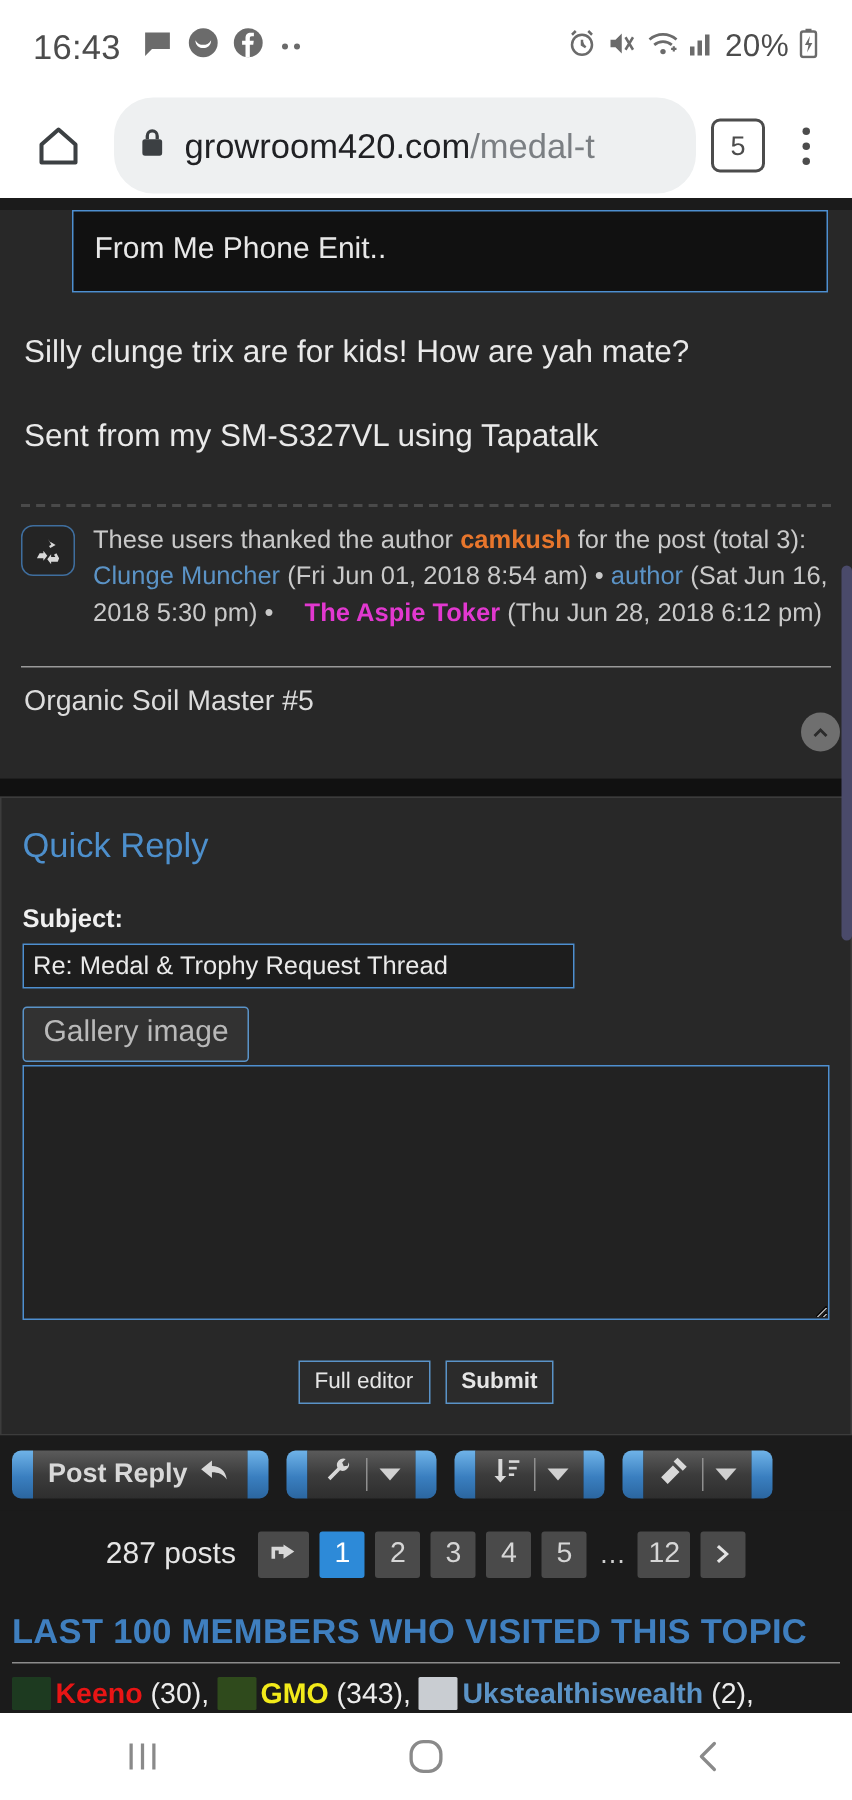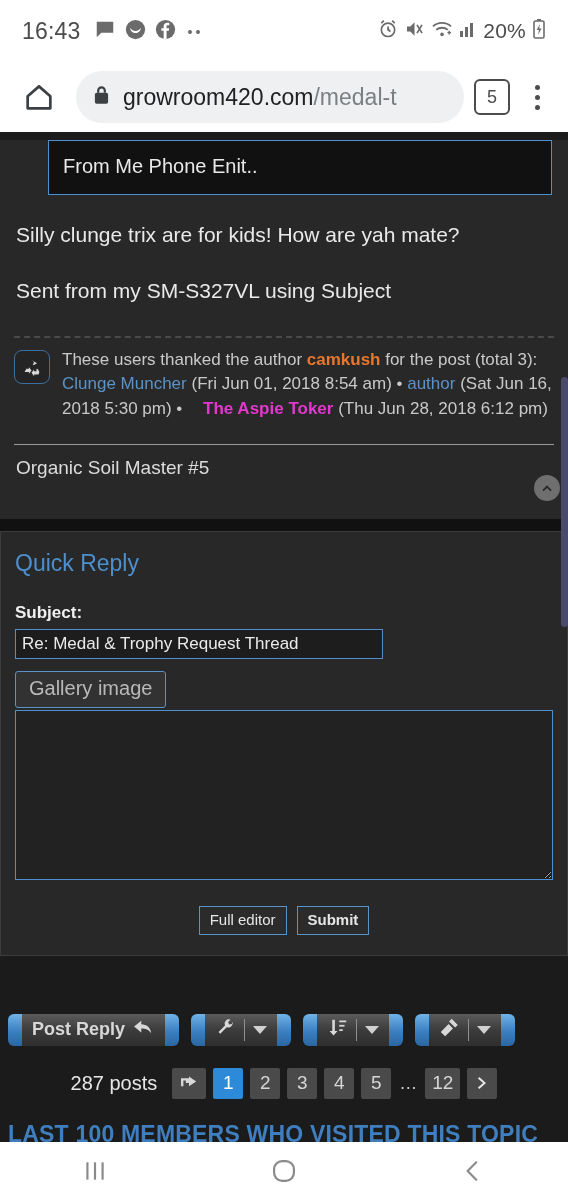--- a/index.html
+++ b/index.html
@@ -24,21 +24,21 @@
   .ic { display:inline-block; fill:#6b6b6b; }
 
   
   .browserbar {
     height: 70px; background: #fff;
     display: flex; align-items: center; gap: 0px; padding: 0 16px;
     flex: 0 0 auto;
   }
   .home-btn { width: 46px; height: 46px; display:flex; align-items:center; justify-content:center; flex:0 0 auto;}
   .omnibox {
-    flex: 1 1 auto; height: 52px; background: #eef0f1; border-radius: 26px;
+    flex: 1 1 auto; height: 64px; background: #eef0f1; border-radius: 26px;
     display: flex; align-items: center; padding: 0 16px; margin: 0 10px 0 14px;
     overflow: hidden;
   }
   .lock-ic { flex:0 0 auto; margin-right: 12px; }
   .url { font-size: 23px; color: #202124; white-space: nowrap; overflow:hidden; }
   .url .dim { color: #7b7f83; }
   .tabcount {
     width: 36px; height: 36px; border: 2.5px solid #4c4c4c; border-radius: 6px;
     display: flex; align-items:center; justify-content:center;
     font-size: 18px; color: #4c4c4c; flex: 0 0 auto; margin-right: 12px;
@@ -100,21 +100,21 @@
   }
   .qr-actions { display: flex; justify-content: center; gap: 10px; margin-top: 22px; }
   .btn-outline {
     border: 1px solid #5a93c8; background: #2b2b2b; color: #e6e6e6;
     font-size: 15px; padding: 4px 10px 6px 10px; font-family:"Liberation Sans", sans-serif;
   }
   .btn-outline.bold { font-weight: bold; }
 
   
   .toolbar { background:#1b1b1b; padding: 10px 8px 8px 8px; display: flex; align-items: center; gap: 12px; }
-  .pill { display: flex; align-items: center; height: 32px; margin-top: 48px; }
+  .pill { display: flex; align-items: center; height: 32px; }
   .cap {
     width: 14px; height: 32px; background: linear-gradient(180deg,#6fb3e8 0%, #3a7fc0 55%, #2b66a0 100%);
   }
   .cap.l { border-radius: 6px 0 0 6px; }
   .cap.r { border-radius: 0 6px 6px 0; }
   .pill-body {
     height: 32px; background: linear-gradient(180deg,#5b5b5b 0%, #3c3c3c 50%, #2e2e2e 100%);
     display: flex; align-items: center; padding: 0 10px; gap: 8px;
     color: #d8d8d8; font-size: 18px; font-weight: bold;
   }
@@ -247,21 +247,21 @@
       </div>
   </div>
 
   <div class="page">
 
     <div class="post-area">
       <div class="quote">
         <span>From Me Phone Enit..</span>
       </div>
       <div class="post-text">Silly clunge trix are for kids! How are yah mate?</div>
-      <div class="post-text second">Sent from my SM-S327VL using Subject</div>
+      <div class="post-text second">Sent from my SM-S327VL using Tapatalk</div>
 
       <div class="thanks-wrap">
         <div class="thanks-row">
           <div class="thanks-ic">
             <svg width="20" height="20" viewBox="0 0 24 24">
                 <path fill="#d8d8d8" d="M12 2.8l2.6 4.5-1.8 1 1 1.7 4.3-2.5-4.3-2.5 1 1.7zM5.3 14.2l-2.2 3.9h5.2v2l3.1-4-3.1-4v2H6.5zM20.9 18.1l-2.2-3.9-1.9 1.1 1.1 1.9h-3.4v-2.2l-3.1 4 3.1 4v-2.1h5.3z"></path>
               </svg>
           </div>
           <div class="thanks-text">
             <span>These users thanked the author </span><span class="u-orange">camkush</span><span> for the post (total 3):</span>

